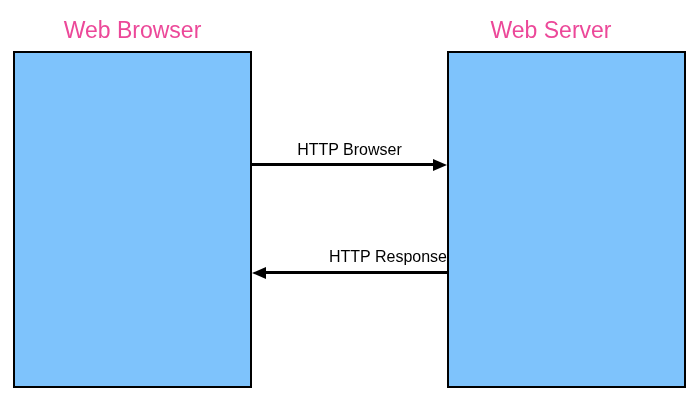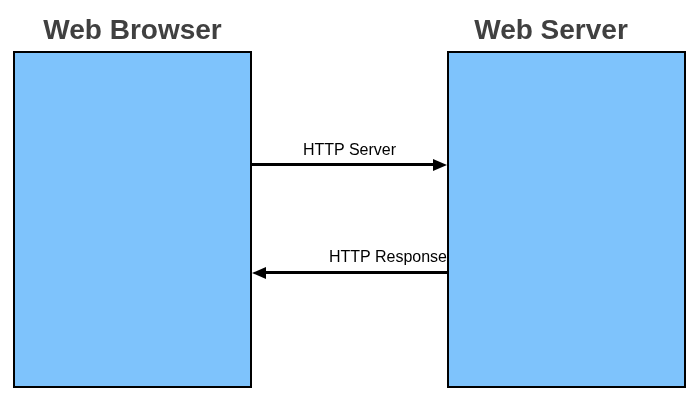--- a/index.html
+++ b/index.html
@@ -13,23 +13,23 @@
     width: 700px;
     height: 402px;
     background: #ffffff;
     overflow: hidden;
   }
   .node-title {
     position: absolute;
     top: 12px;
     height: 36px;
     line-height: 36px;
-    font-size: 28px;
-    font-weight: bold;
-    color: #404040;
+    font-size: 23px;
+    font-weight: normal;
+    color: #ec4899;
     text-align: center;
     white-space: nowrap;
   }
   .node-title.browser { left: 13px; width: 239px; }
   .node-title.server  { left: 431px; width: 240px; }
   .node-box {
     position: absolute;
     top: 51px;
     width: 235px;
     height: 333px;
@@ -80,21 +80,21 @@
 <div class="canvas">
 
   <div class="node-title browser">Web Browser</div>
 
   <div class="node-title server">Web Server</div>
 
   <div class="node-box browser"></div>
 
   <div class="node-box server"></div>
 
-  <div class="arrow-label request">HTTP Server</div>
+  <div class="arrow-label request">HTTP Browser</div>
 
   <div class="arrow-line request"></div>
 
   <div class="arrow-head right"></div>
 
   <div class="arrow-label response">HTTP Response</div>
 
   <div class="arrow-line response"></div>
 
   <div class="arrow-head left"></div>

